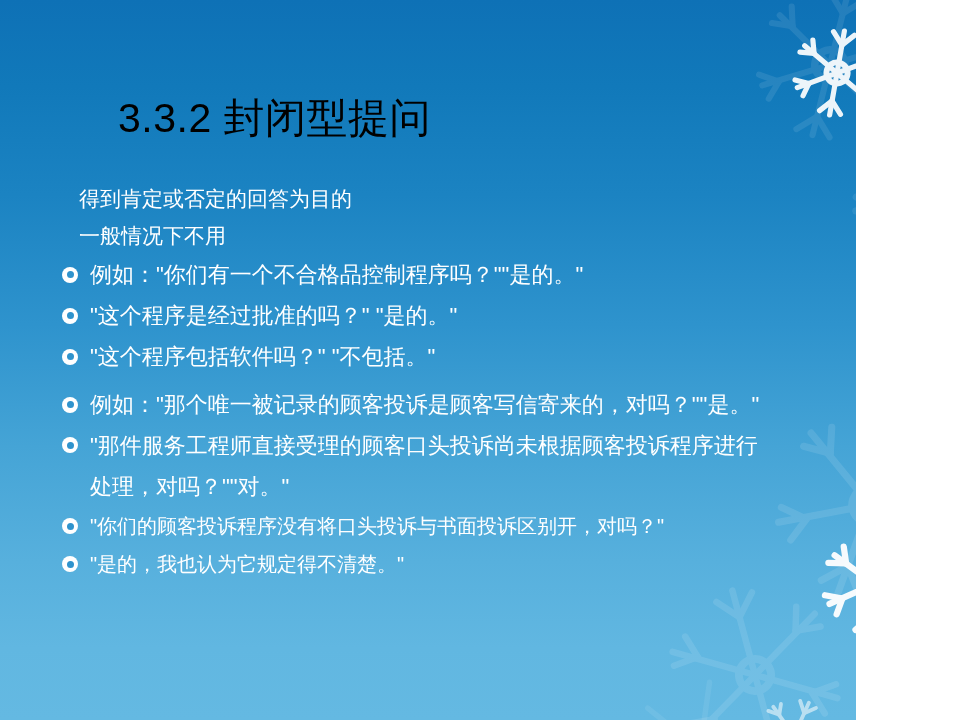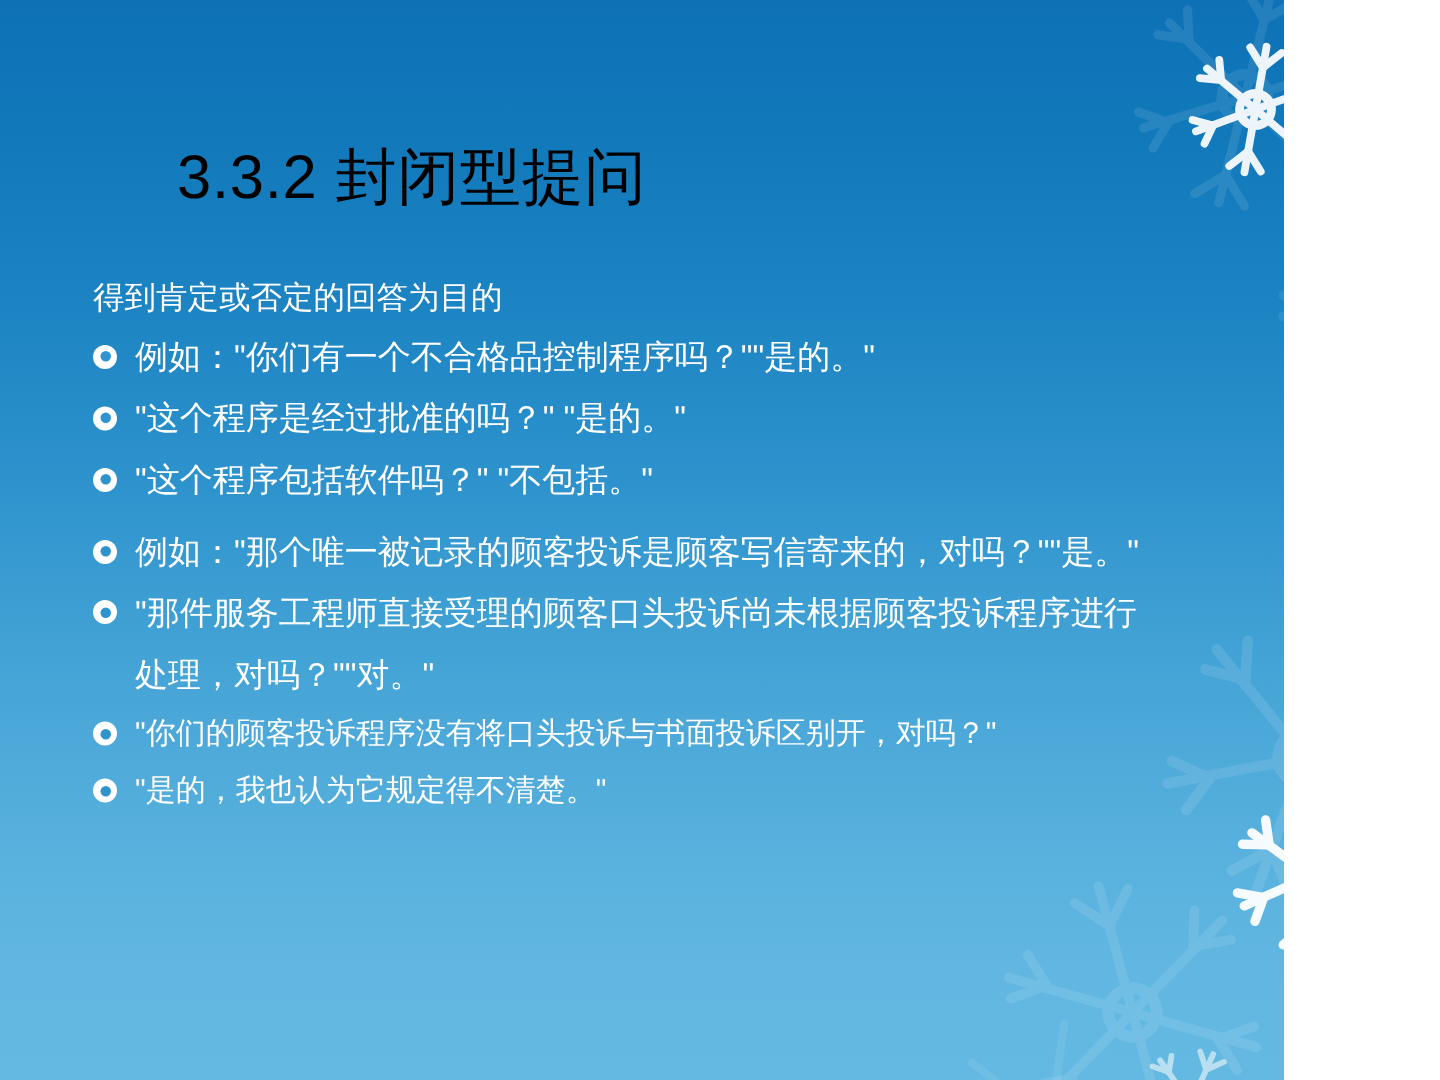--- a/index.html
+++ b/index.html
@@ -59,20 +59,21 @@
   }
   .line {
     color: #ffffff;
     position: relative;
     white-space: nowrap;
   }
   .line.plain {
     padding-left: 62px;
     font-size: 21px;
     line-height: 37px;
+    margin-left: 17px;
   }
   .line.bullet {
     padding-left: 90px;
     font-size: 22px;
     line-height: 41px;
   }
   .line.bullet.sm {
     font-size: 20px;
     line-height: 38px;
   }
@@ -345,20 +346,21 @@
       </g>
     </svg>
   </div>
 
   <div id="title">3.3.2 封闭型提问</div>
 
   <div id="body">
 
     <div class="line plain">得到肯定或否定的回答为目的</div>
 
+    <div class="line plain">一般情况下不用</div>
 
     <div class="line bullet">
       <span class="bullet-mark"></span>
       <span class="btext">例如："你们有一个不合格品控制程序吗？""是的。"</span>
     </div>
 
     <div class="line bullet">
       <span class="bullet-mark"></span>
       <span class="btext">"这个程序是经过批准的吗？" "是的。"</span>
     </div>

